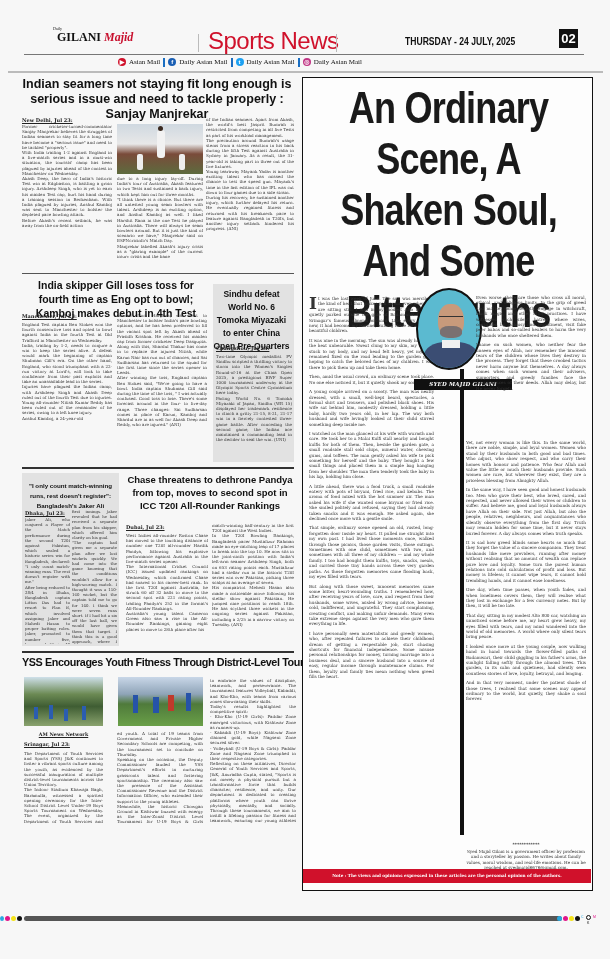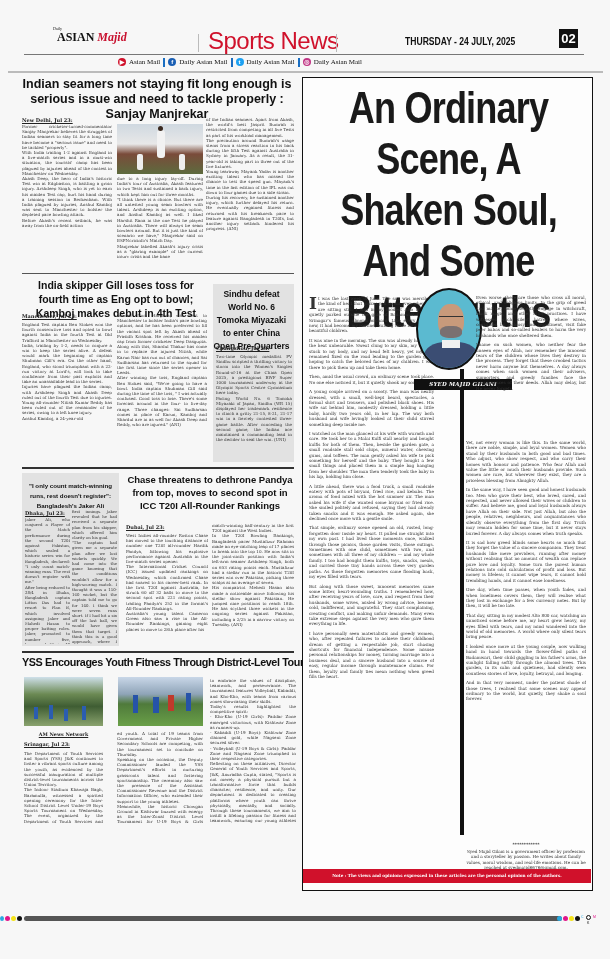--- a/index.html
+++ b/index.html
@@ -38,21 +38,21 @@
 #author-tag{left:414px;top:379px;width:98px;height:11px;background:#111;color:#fff;font-size:5.5px;font-style:italic;font-weight:bold;text-align:center;line-height:11px;letter-spacing:.2px}
 #note{left:303px;top:869px;width:288px;height:14px;background:#d0112b;color:#fff;font-size:4.2px;font-weight:bold;text-align:center;line-height:14px}
 
 .dot{position:absolute;width:5px;height:5px;border-radius:50%}
 </style>
 </head>
 <body>
 
 <div class="abs" id="logo">
   <small>Daily</small>
-  <span>ASIAN</span>
+  <span>GILANI</span>
   <span class="mail">Majid</span>
 </div>
 <div class="abs" id="hdr-vl1"></div>
 <div class="abs" id="sec-title">Sports News</div>
 <div class="abs" id="hdr-vl2"></div>
 <div class="abs" id="date">THURSDAY - 24 JULY, 2025</div>
 <div class="abs" id="pg">02</div>
 <div class="abs" id="hdr-rule"></div>
 <div class="abs" id="social">
   <span class="sico" style="background:#d0112b">▶</span>

